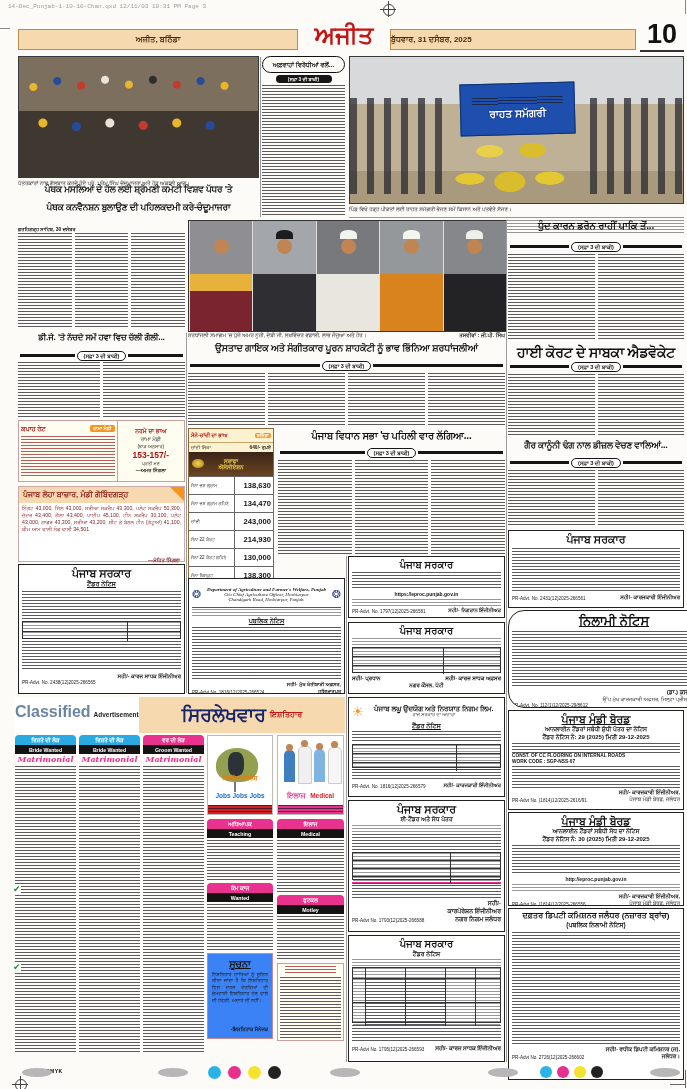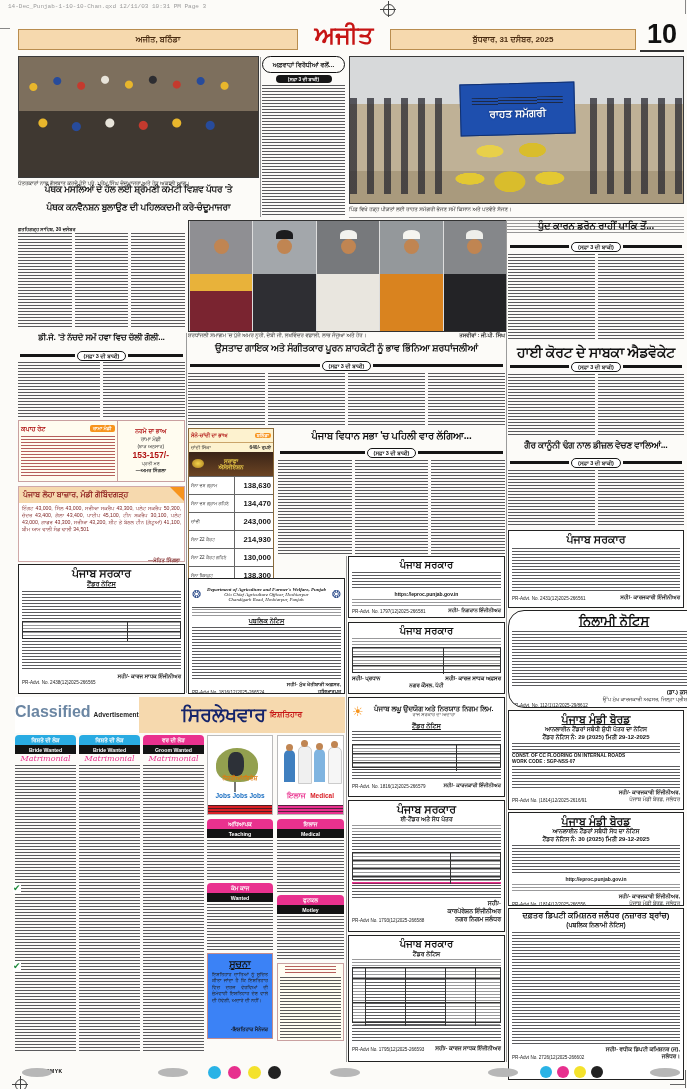--- a/index.html
+++ b/index.html
@@ -20,21 +20,21 @@
   .nt{font-weight:700;text-align:center;color:#111;}
   .u{text-decoration:underline;}
   .prl{font-size:4.6px;color:#222;white-space:nowrap;}
   .sg{font-weight:700;color:#111;text-align:right;}
   .bar{background:#f6d9ae;border:1px solid #b98d4f;box-sizing:border-box;display:flex;align-items:center;}
   .vr{background:#9b9b9b;width:1px;}
   .photo{border:1px solid #3a3a3a;box-sizing:border-box;overflow:hidden;}
   .cap{font-size:5.4px;color:#222;line-height:1.2;}
   .chead .b1{height:10px;color:#fff;font-size:5.6px;font-weight:700;display:flex;align-items:center;justify-content:center;border-radius:4px 4px 0 0;}
   .chead .b2{height:9px;background:#131313;color:#fff;font-size:5.2px;font-weight:700;display:flex;align-items:center;justify-content:center;}
-  .script{font-family:"DejaVu Serif",serif;font-style:italic;color:#e9318e;font-weight:400;text-align:center;font-size:8px;}
+  .script{font-family:"DejaVu Serif",serif;font-style:italic;color:#e9318e;font-weight:700;text-align:center;font-size:8px;}
   .port{position:relative;flex:1;overflow:hidden;border-left:1px solid #ddd;}
   .port .face{position:absolute;left:50%;top:16%;width:15px;height:15px;margin-left:-7.5px;border-radius:50%;background:#c08552;}
   .port .bod{position:absolute;bottom:0;left:0;right:0;height:52%;}
   .tbl{border:1px solid #333;box-sizing:border-box;}
   .tbl .row{display:flex;border-top:1px solid #333;}
   .tbl .row:first-child{border-top:none;}
   .tbl .cell{border-left:1px solid #333;box-sizing:border-box;}
   .tbl .cell:first-child{border-left:none;}
   .dot{border-radius:50%;position:absolute;}
   .ellip{position:absolute;background:#b7b7b7;border-radius:50%;}
@@ -57,21 +57,21 @@
     </div>
   <div class="abs" style="left:0;top:28px;width:10px;height:1px;background:#888;"></div>
   <div class="abs" style="left:685px;top:0;width:1px;height:14px;background:#888;"></div>
 
   <div class="bar abs" style="left:18px;top:29px;width:280px;height:21px;justify-content:center;">
     <span style="font-size:8px;font-weight:700;color:#4a2c12;">ਅਜੀਤ, ਬਠਿੰਡਾ</span>
   </div>
   <div class="abs" style="left:298px;top:20px;width:92px;height:30px;display:flex;align-items:center;justify-content:center;">
     <span style="font-family:'Liberation Serif','DejaVu Serif',serif;font-size:24px;font-weight:700;color:#c61414;">ਅਜੀਤ</span>
   </div>
-  <div class="bar abs" style="left:390px;top:29px;width:246px;height:21px;justify-content:center;">
+  <div class="bar abs" style="left:390px;top:29px;width:246px;height:21px;justify-content:flex-start;">
     <span style="font-size:8px;font-weight:700;color:#4a2c12;">ਬੁੱਧਵਾਰ, 31 ਦਸੰਬਰ, 2025</span>
   </div>
   <div class="abs" style="left:640px;top:18px;width:44px;height:32px;display:flex;align-items:center;justify-content:center;border-bottom:2px solid #333;">
     <span style="font-size:27px;font-weight:700;color:#111;">10</span>
   </div>
 
   <div class="photo abs" style="left:18px;top:56px;width:241px;height:122px;background:
     radial-gradient(circle at 6% 25%,#e8b62c 0 3.5px,transparent 4.5px),
     radial-gradient(circle at 16% 20%,#274b9b 0 3.5px,transparent 4.5px),
     radial-gradient(circle at 26% 24%,#c43a2e 0 3.5px,transparent 4.5px),

